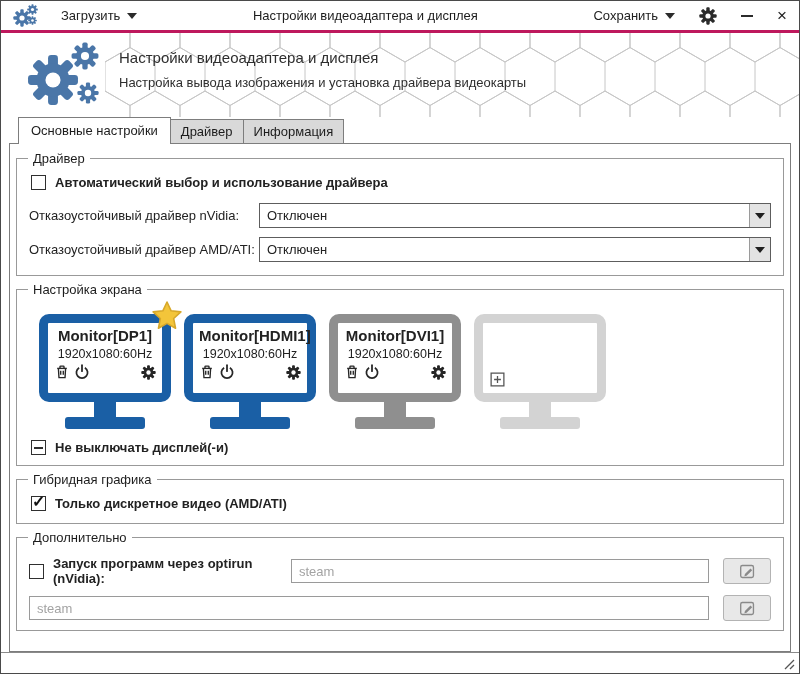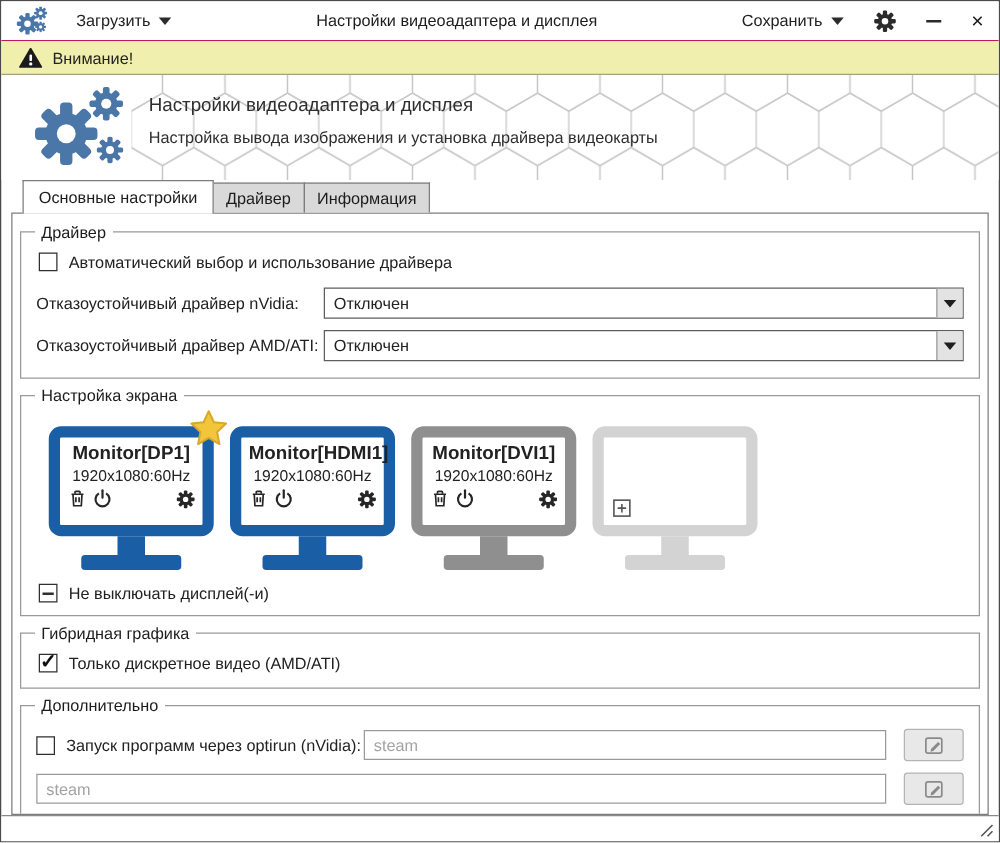--- a/index.html
+++ b/index.html
@@ -18,21 +18,21 @@
     overflow: hidden;
   }
   svg { display:block; }
 
   
   .titlebar {
     height: 32px; flex: 0 0 32px;
     display: grid; grid-template-columns: auto 1fr auto;
     align-items: center;
     padding: 0 12px 0 12px;
-    border-bottom: 1px solid #be185d;
+    border-bottom: 3px solid #be185d;
     background: #fff;
   }
   .tb-left { display:flex; align-items:center; gap:20px; }
   .tb-right { display:flex; align-items:center; gap:24px; }
   .menu-btn { display:flex; align-items:center; gap:7px; cursor:default; }
   .tri-down {
     width:0; height:0;
     border-left:5px solid transparent; border-right:5px solid transparent;
     border-top:6px solid #2b2b2b;
   }
@@ -70,21 +70,21 @@
     flex:1 1 auto;
     margin:0 8px; border:1px solid #7d7d7d; background:#fff;
     padding:7px 6px 6px; position:relative; z-index:1;
     display:flex; flex-direction:column; gap:6px;
     overflow:hidden;
   }
   fieldset { border:1px solid #999; padding:2px 12px 9px; }
   legend { padding:0 5px; margin-left:-1px; color:#1c1c1c; }
 
   .row { display:flex; align-items:center; }
-  .chk { display:flex; align-items:center; gap:9px; }
+  .chk { display:flex; align-items:center; gap:9px;font-weight:bold; }
   .cb {
     width:15px; height:15px; flex:0 0 15px;
     border:1.6px solid #2f2f2f; background:#fff; position:relative;
   }
   .cb.checked::after {
     content:"\2713"; position:absolute; left:0px; top:-5px;
     font-size:16px; font-weight:bold; color:#111;
   }
   .cb.mixed::after {
     content:""; position:absolute; left:2px; right:2px; top:5.5px; height:2.5px; background:#2f2f2f;
@@ -223,26 +223,20 @@
         <span class="tri-down"></span>
       </div>
       <svg width="18" height="18" viewBox="0 0 18 18" style="color:#2b2b2b">
         <use href="#i-gear" width="18" height="18"></use>
       </svg>
       <div class="win-min"></div>
       <div class="win-close">×</div>
     </div>
   </div>
 
-  <div class="warnbar">
-    <svg width="19" height="17" viewBox="0 0 20 18">
-      <use href="#i-warn" width="20" height="18"></use>
-    </svg>
-    <span>Внимание!</span>
-  </div>
 
   <div class="header">
     <svg class="hex-bg" width="696" height="84">
       <defs>
         <pattern id="hexp" width="50" height="87" patternUnits="userSpaceOnUse">
           <g fill="none" stroke="#c6c6c6" stroke-width="1">
             <path d="M0,-29 L25,-14.5 L25,14.5 L0,29 L-25,14.5 L-25,-14.5 Z"></path>
             <path d="M50,-29 L75,-14.5 L75,14.5 L50,29 L25,14.5 L25,-14.5 Z"></path>
             <path d="M25,14.5 L50,29 L50,58 L25,72.5 L0,58 L0,29 Z"></path>
             <path d="M0,58 L25,72.5 L25,101.5 L0,116 L-25,101.5 L-25,72.5 Z"></path>

